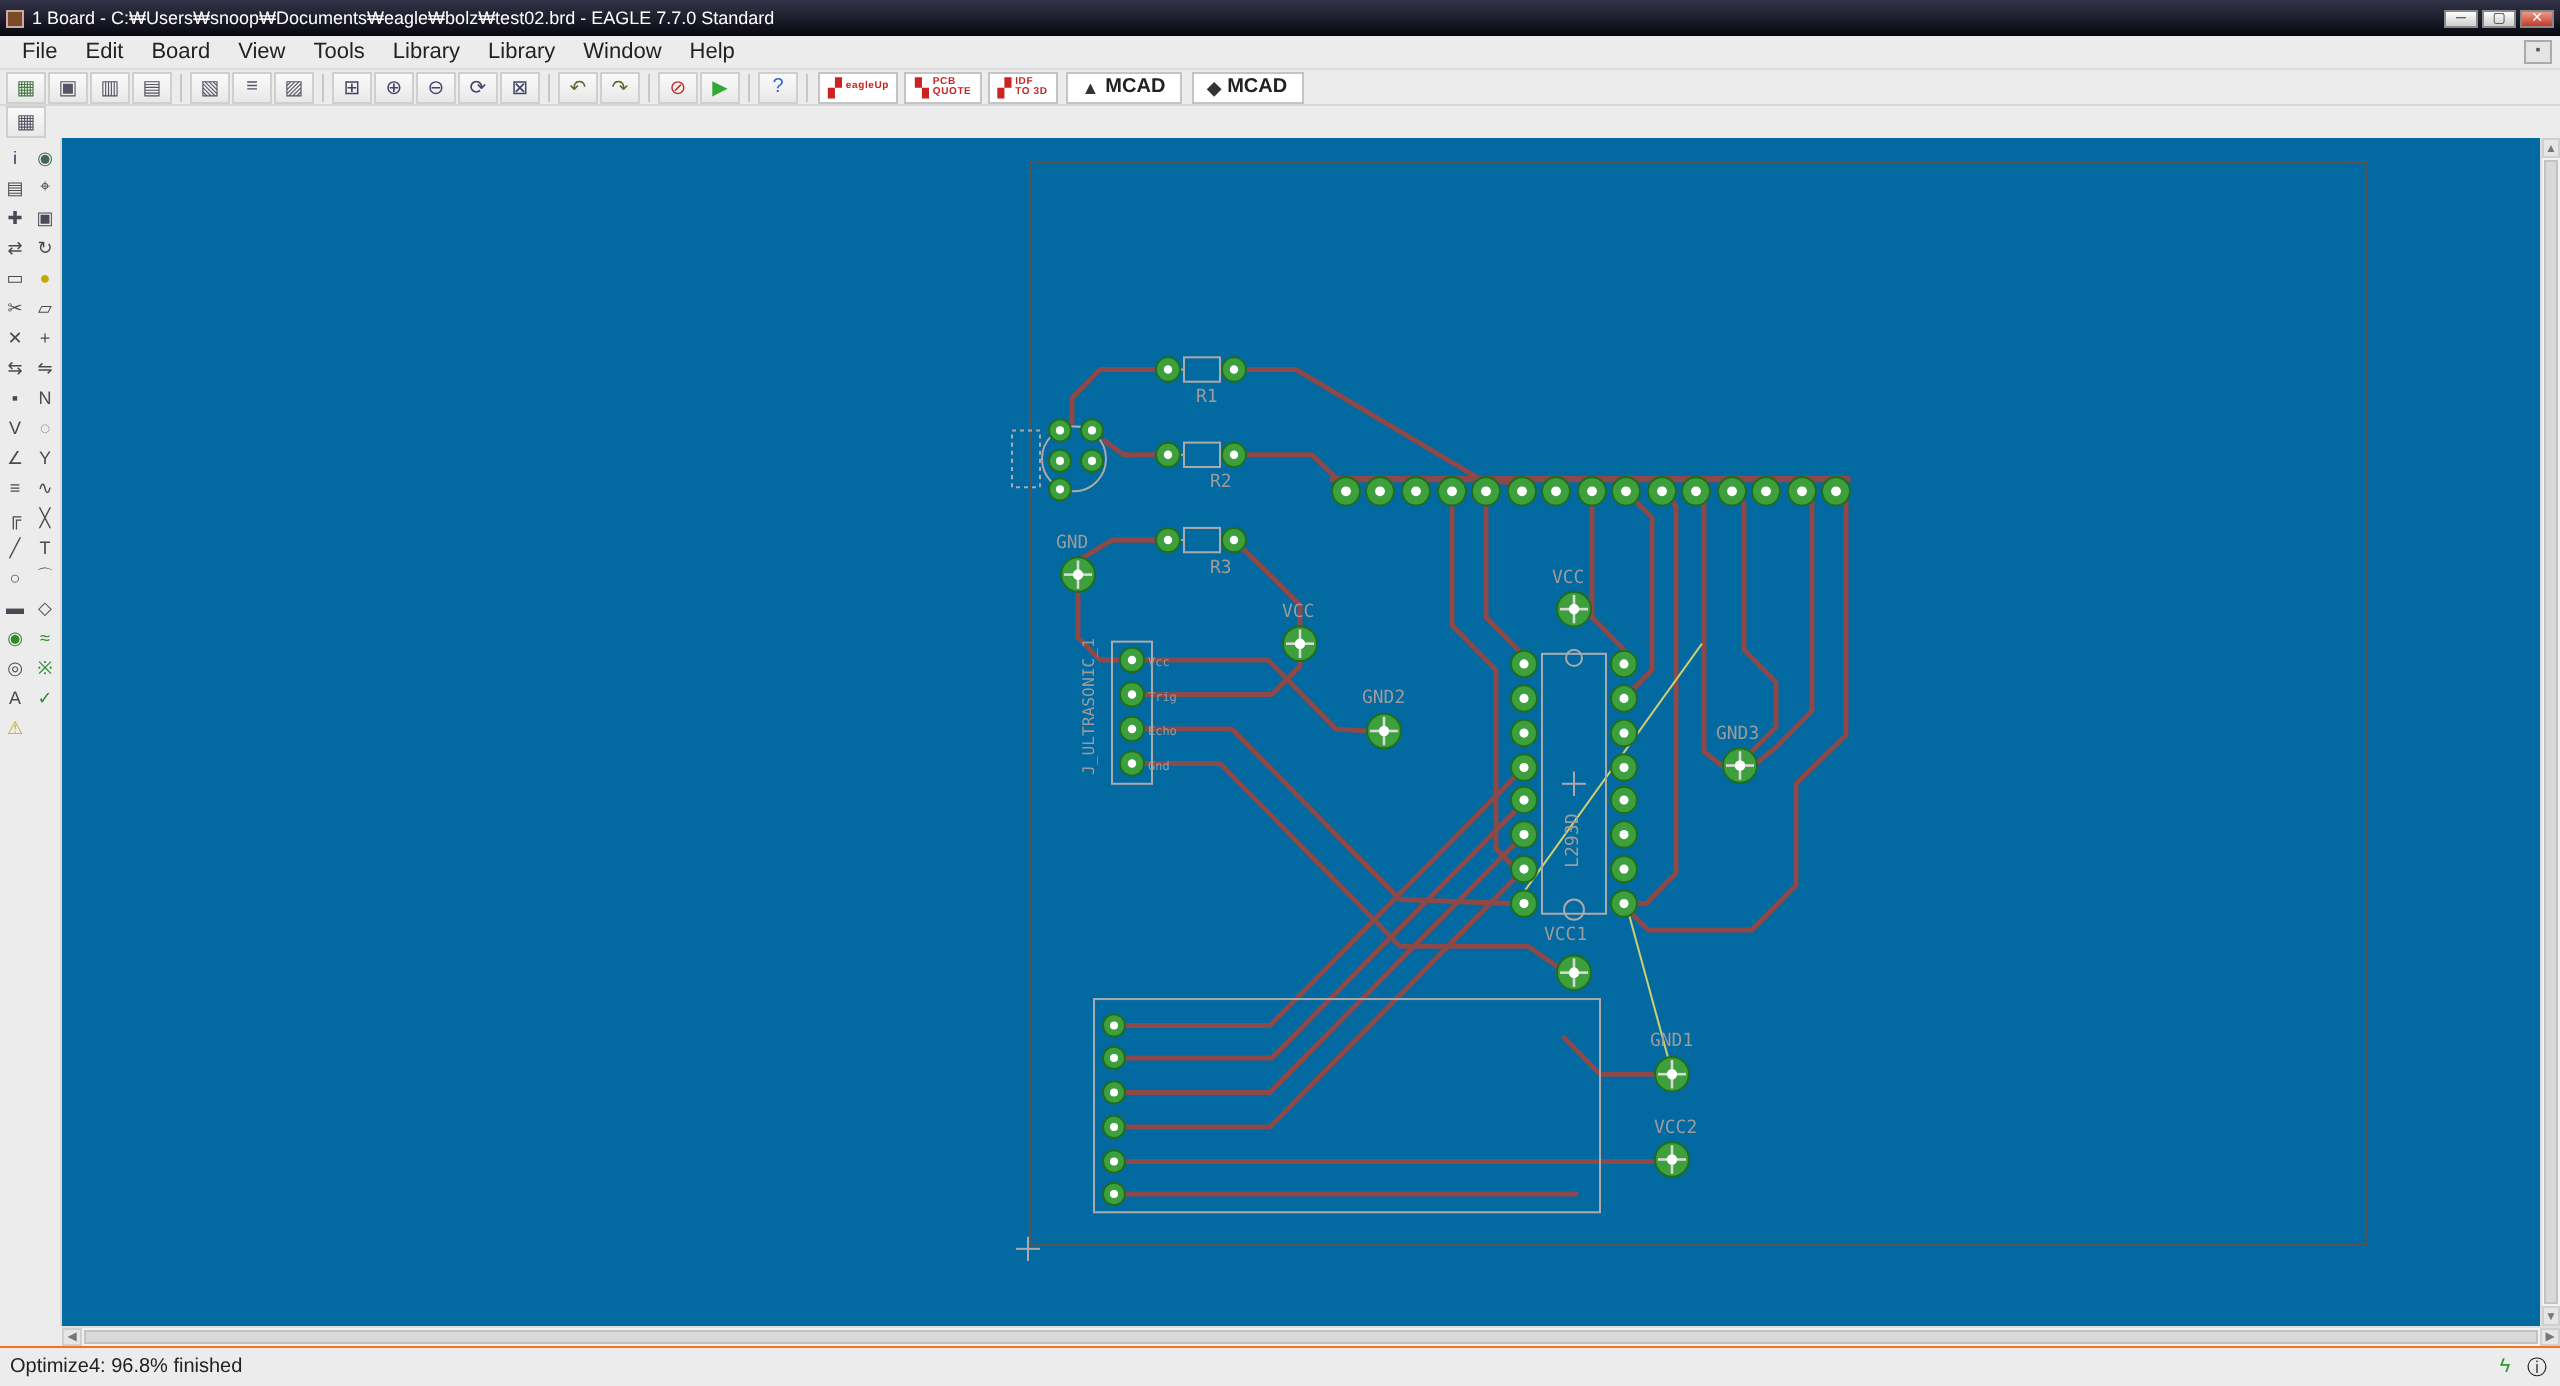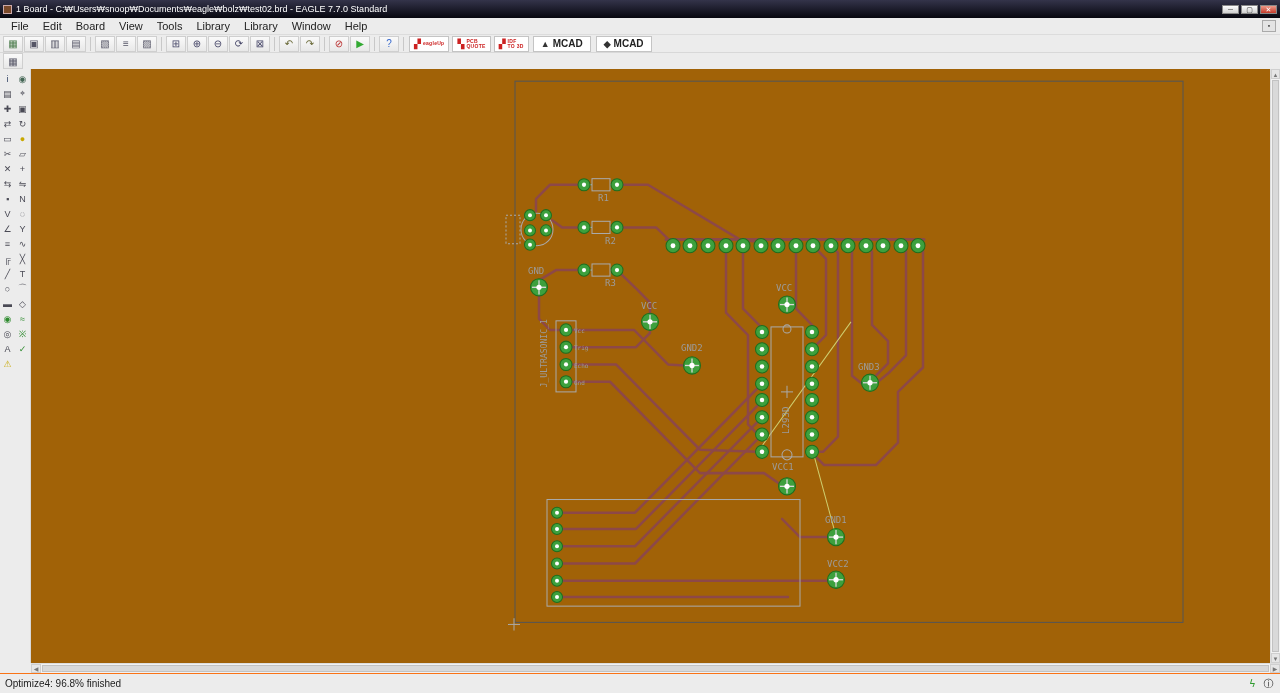--- a/index.html
+++ b/index.html
@@ -50,21 +50,21 @@
     font-size:7px; text-align:center; line-height:10px; color:#666; margin-left:2px; }
   .cmd-input { flex:1; background:#fff; border:1px solid #b5b5b5; height:12px; margin-left:2px;
     font-size:9px; line-height:11px; padding:0 2px; color:#222; }
 
   
   .main { position:relative; flex:1 1 auto; overflow:hidden; }
   .palette { position:absolute; left:0; top:0; bottom:0; width:31px; background:#ececec;
     border-right:1px solid #d8d8d8; display:grid; grid-template-columns:15px 15px;
     grid-auto-rows:15px; padding-top:2px; }
   .ptool { display:flex; align-items:center; justify-content:center; font-size:9px; }
-  .canvas { position:absolute; left:31px; top:0; right:10px; bottom:0; background:#a16207; }
+  .canvas { position:absolute; left:31px; top:0; right:10px; bottom:0; background:#0369a1; }
   .canvas svg { display:block; width:100%; height:100%; }
   .vscroll { position:absolute; right:0; top:0; bottom:0; width:10px; background:#f2f2f2;
     border-left:1px solid #ddd; display:flex; flex-direction:column; }
   .vscroll .arr { height:10px; font-size:6px; text-align:center; line-height:10px; color:#777;
     background:#e6e6e6; border:1px solid #cfcfcf; }
   .vscroll .thumb { flex:1; margin:1px; background:#d9d9d9; border:1px solid #c2c2c2; }
 
   
   .hscroll { height:10px; background:#f2f2f2; border-top:1px solid #ddd; display:flex; flex:0 0 auto; margin-left:31px; }
   .hscroll .arr { width:10px; font-size:6px; text-align:center; line-height:9px; color:#777;

